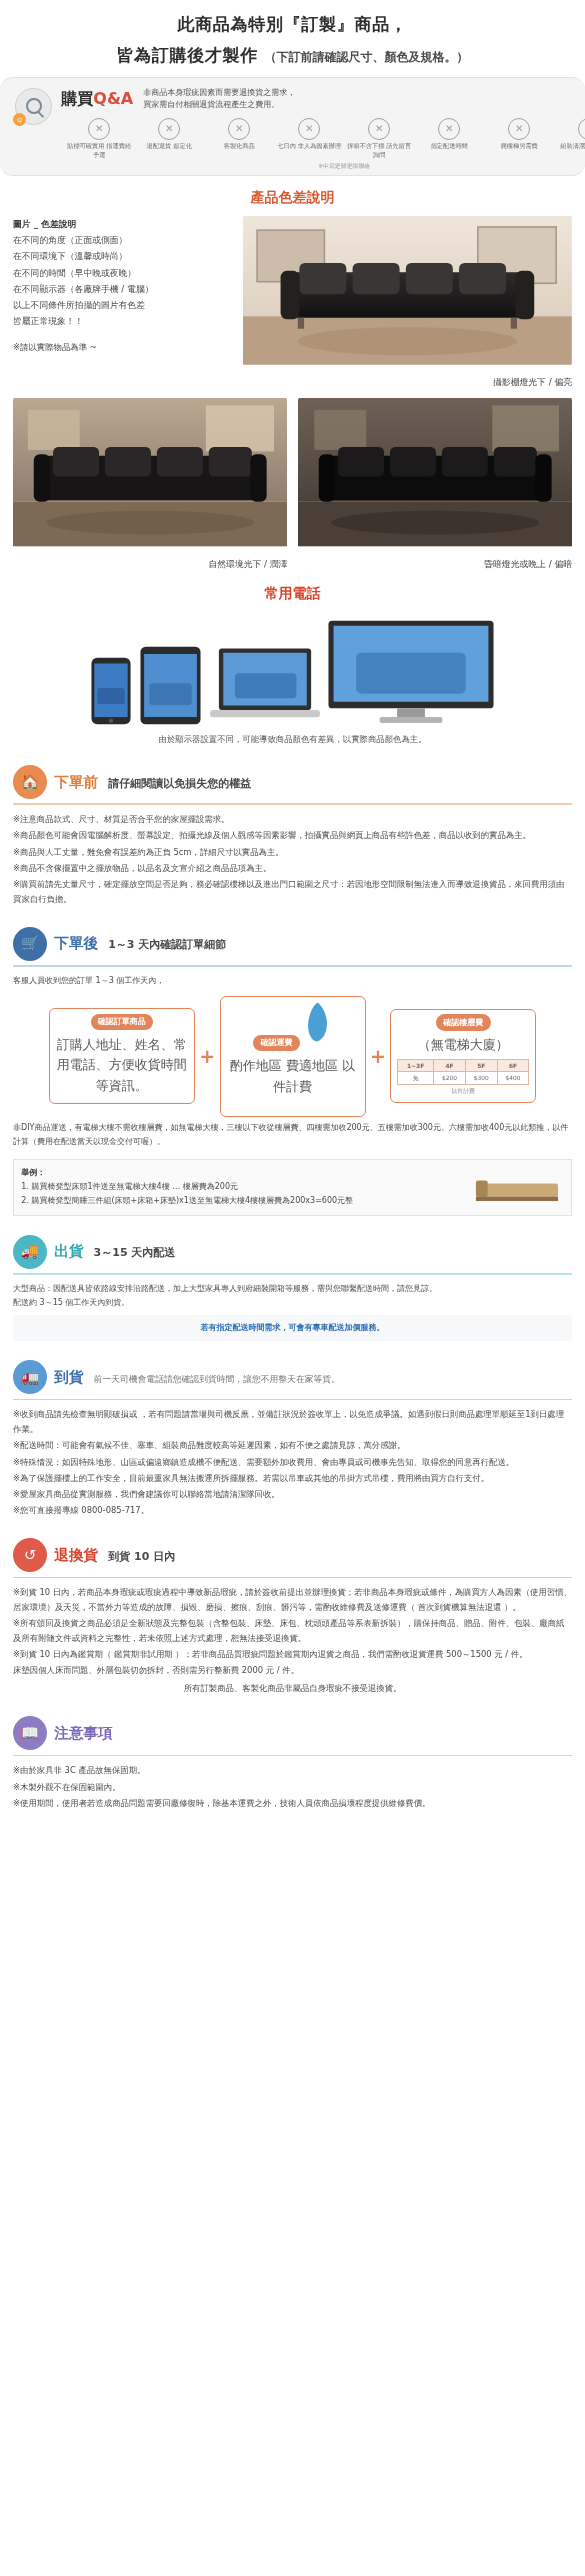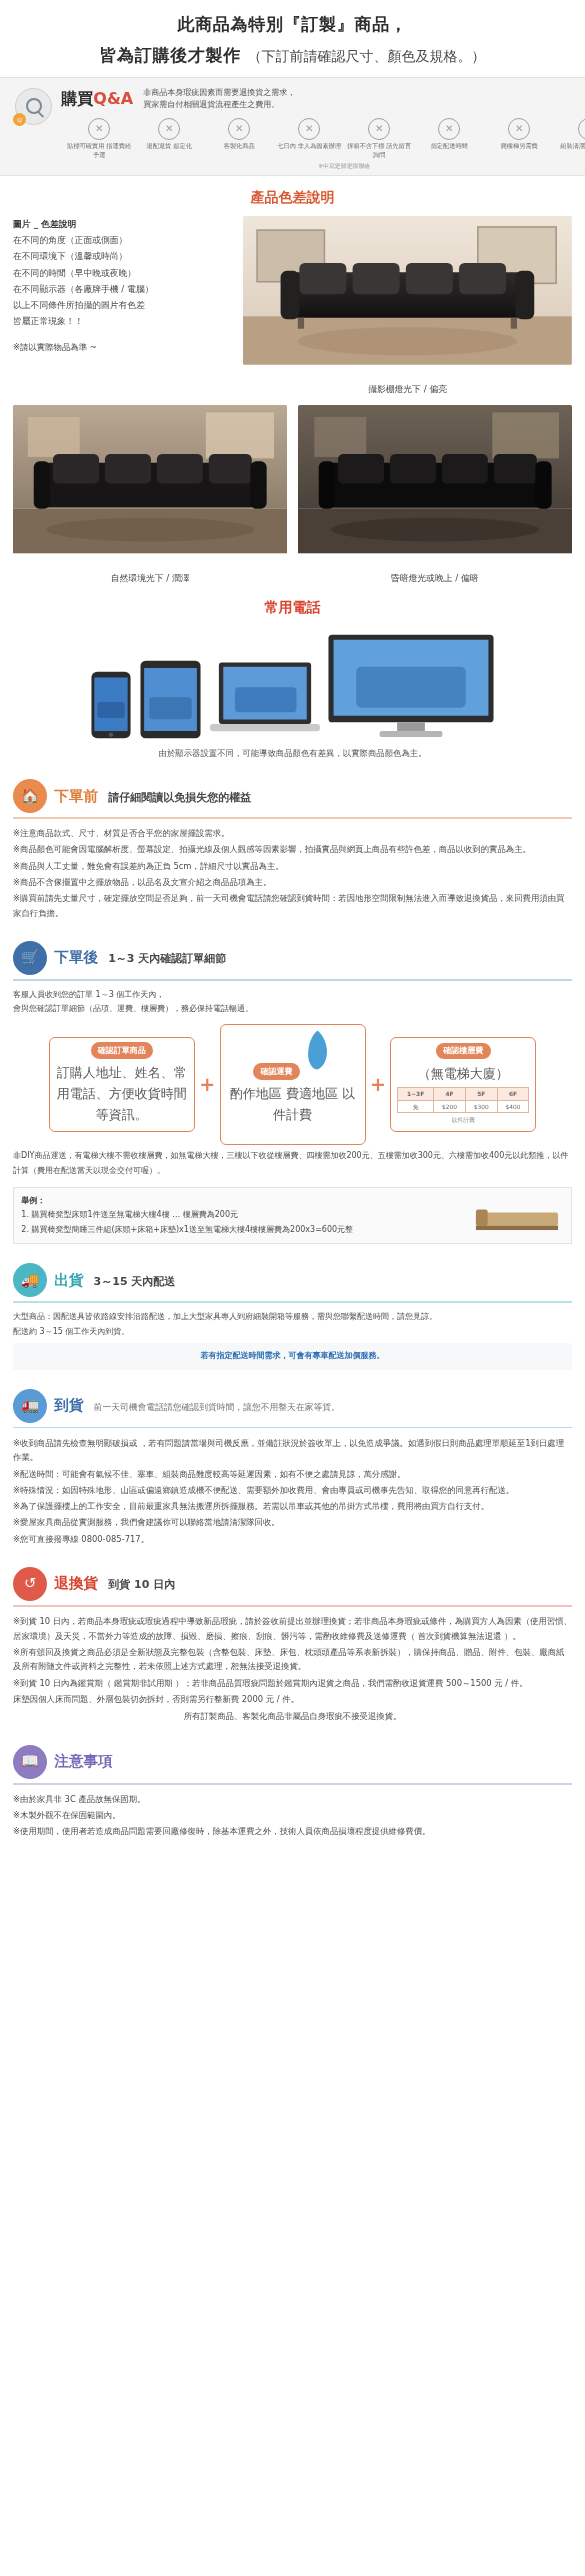--- a/index.html
+++ b/index.html
@@ -27,35 +27,36 @@
     letter-spacing: 0.7px;
   }
   .top-banner .line2 {
     font-size: 17px;
     font-weight: bold;
     color: #2f2f2f;
     letter-spacing: 0.7px;
     margin-top: 1.5px;
   }
   .top-banner .line2 .sub {
-    font-size: 14px;
-    font-weight: normal;
+    font-size: 12px;
+    font-weight: bold;
     color: #4a4a4a;
     letter-spacing: 0;
   }
 
   
   .qa-band {
     background: #f4f4f4;
     border-top: 0.7px solid #e2e2e2;
     border-bottom: 0.7px solid #e2e2e2;
     padding: 7.3px 13px 4.4px;
     display: flex;
     align-items: flex-start;
     gap: 7.3px;
+    border-radius: 13px;
   }
   .qa-left { width: 41px; flex: 0 0 41px; display:flex; align-items:center; justify-content:center; padding-top:2.9px;}
   .qa-circle {
     width: 37px; height: 37px; border-radius: 50%;
     background: #e9e9e9; border: 1.5px solid #cfcfcf;
     display:flex; align-items:center; justify-content:center;
     position: relative;
   }
   .qa-circle .magnify {
     width: 16px; height: 16px; border-radius: 50%;
@@ -104,21 +105,21 @@
   }
   .col-text { flex: 0 0 220px; font-size: 8.8px; color:#4a4a4a; line-height:1.85;}
   .col-text .lead { font-weight:bold; color:#3b3b3b;}
   .col-text .tail { margin-top:10.2px; font-size:8.4px;}
   .col-img { flex: 1 1 auto; }
   .photo {
     width: 100%;
     border-radius: 1.5px;
     display:block;
   }
-  .caption { text-align:center; font-size:8.8px; color:#444; margin-top:17px;}
+  .caption { text-align:right; font-size:8.8px; color:#444; margin-top:10px;}
 
   .img-grid2 { display:flex; gap:10.2px; padding: 8.8px 13px 0; }
   .img-grid2 > div { flex:1 1 0; }
 
   .monitor-row { padding: 7.3px 13px 0; display:flex; gap:7.3px; align-items:flex-end; justify-content:center;}
   .note-center { text-align:center; font-size:8.4px; color:#555; padding: 5.9px 13px 2.9px;}
 
   
   .sec { padding: 4.4px 13px 2.9px; }
   .sec-head { display:flex; align-items:center; gap:7.3px; margin: 11.7px 0 4.4px;}
@@ -393,36 +394,35 @@
         <span class="h-main orange">下單前</span>
         <span class="h-sub">請仔細閱讀以免損失您的權益</span>
       </div>
     </div>
     <div class="divider orange"></div>
     <ul class="bul">
       <li>※注意商品款式、尺寸、材質是否合乎您的家屋擺設需求。</li>
       <li>※商品顏色可能會因電腦解析度、螢幕設定、拍攝光線及個人觀感等因素影響，拍攝實品與網頁上商品有些許色差，商品以收到的實品為主。</li>
       <li>※商品與人工丈量，難免會有誤差約為正負 5cm，詳細尺寸以實品為主。</li>
       <li>※商品不含傢擺置中之擺放物品，以品名及文宣介紹之商品品項為主。</li>
-      <li>※購買前請先丈量尺寸，確定擺放空間是否足夠，前一天司機會電話請您確認到貨時間：若因地形空間限制無法進入而導致退換貨品，來回費用須由買家自行負擔。</li>
+      <li>※購買前請先丈量尺寸，確定擺放空間是否足夠，務必確認樓梯以及進出門口範圍之尺寸：若因地形空間限制無法進入而導致退換貨品，來回費用須由買家自行負擔。</li>
     </ul>
   </div>
 
   <div class="sec">
     <div class="sec-head">
       <div class="badge navy">🛒</div>
       <div>
         <span class="h-main">下單後</span>
         <span class="h-sub">1～3 天內確認訂單細節</span>
       </div>
     </div>
     <div class="divider blue"></div>
     <div class="small-note">
       <div>客服人員收到您的訂單 1～3 個工作天內，</div>
-      <div>會與您確認訂單細節（品項、運費、樓層費），務必保持電話暢通。</div>
     </div>
 
     <div class="steps">
       <div class="step-card">
         <div class="step-title">確認訂單商品</div>
         <div class="step-body">訂購人地址、姓名、常用電話、方便收貨時間等資訊。</div>
       </div>
       <div class="plus">+</div>
       <div class="step-card">
         <div class="step-title">確認運費</div>

